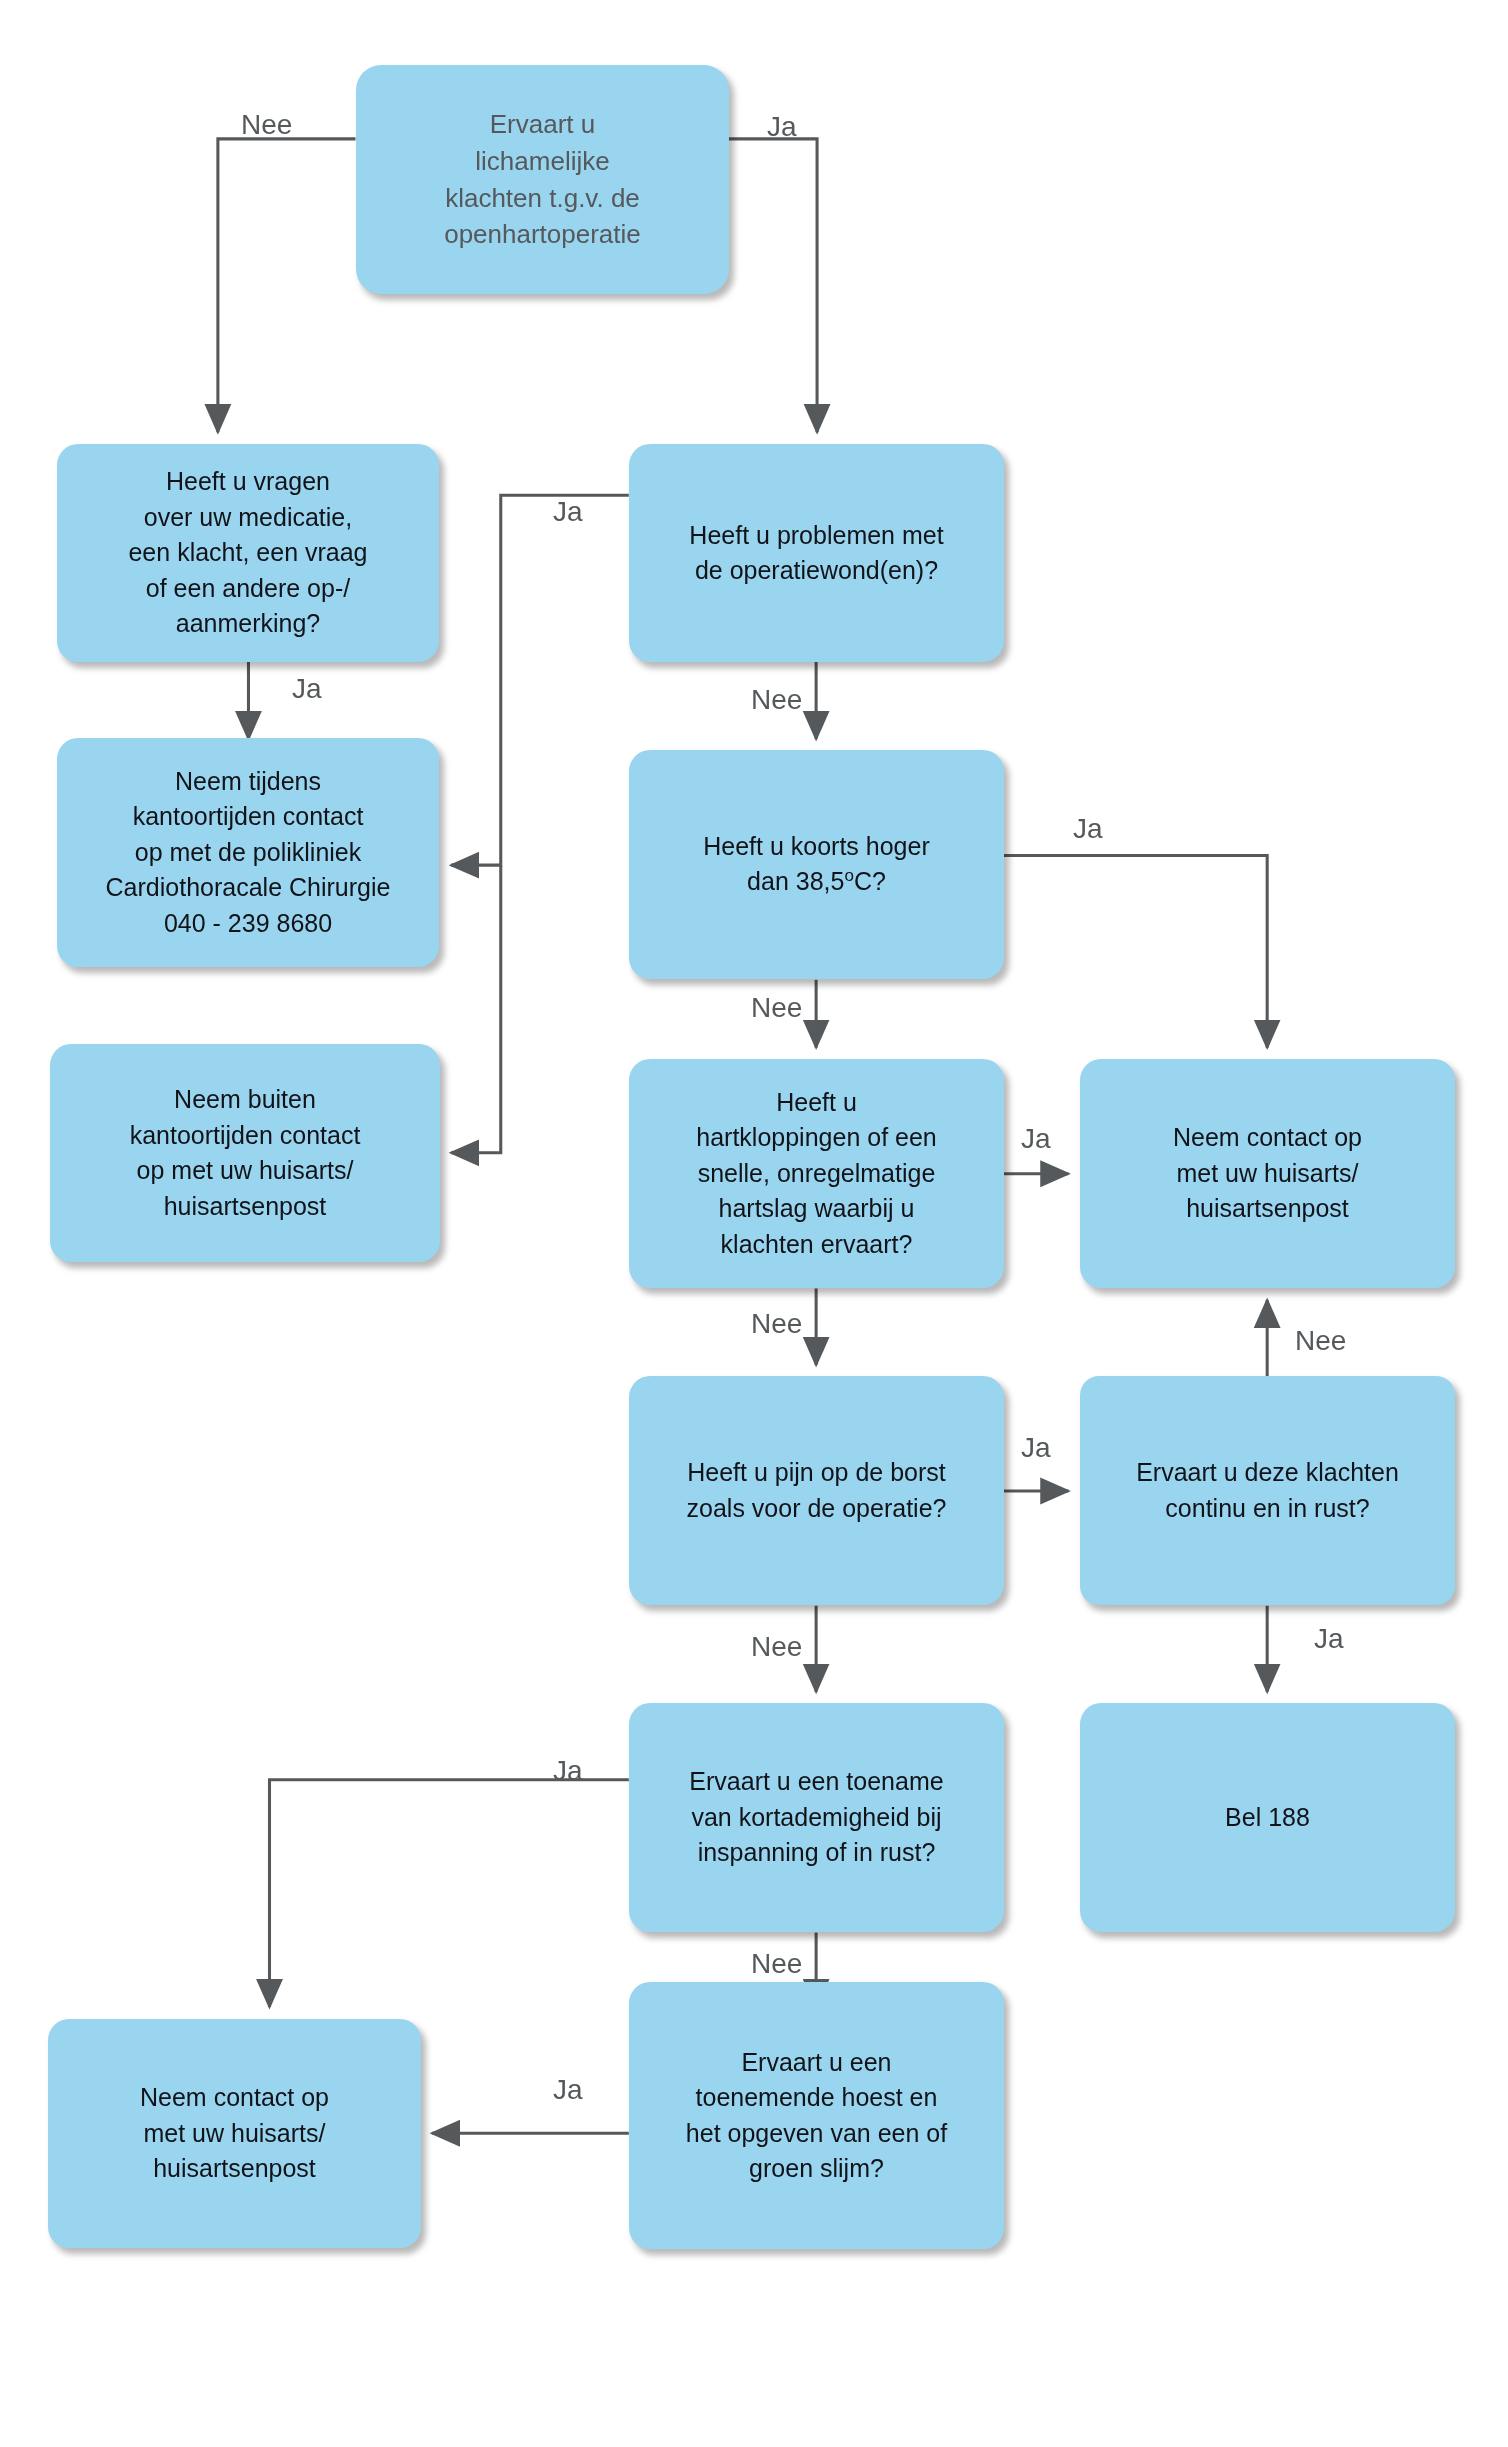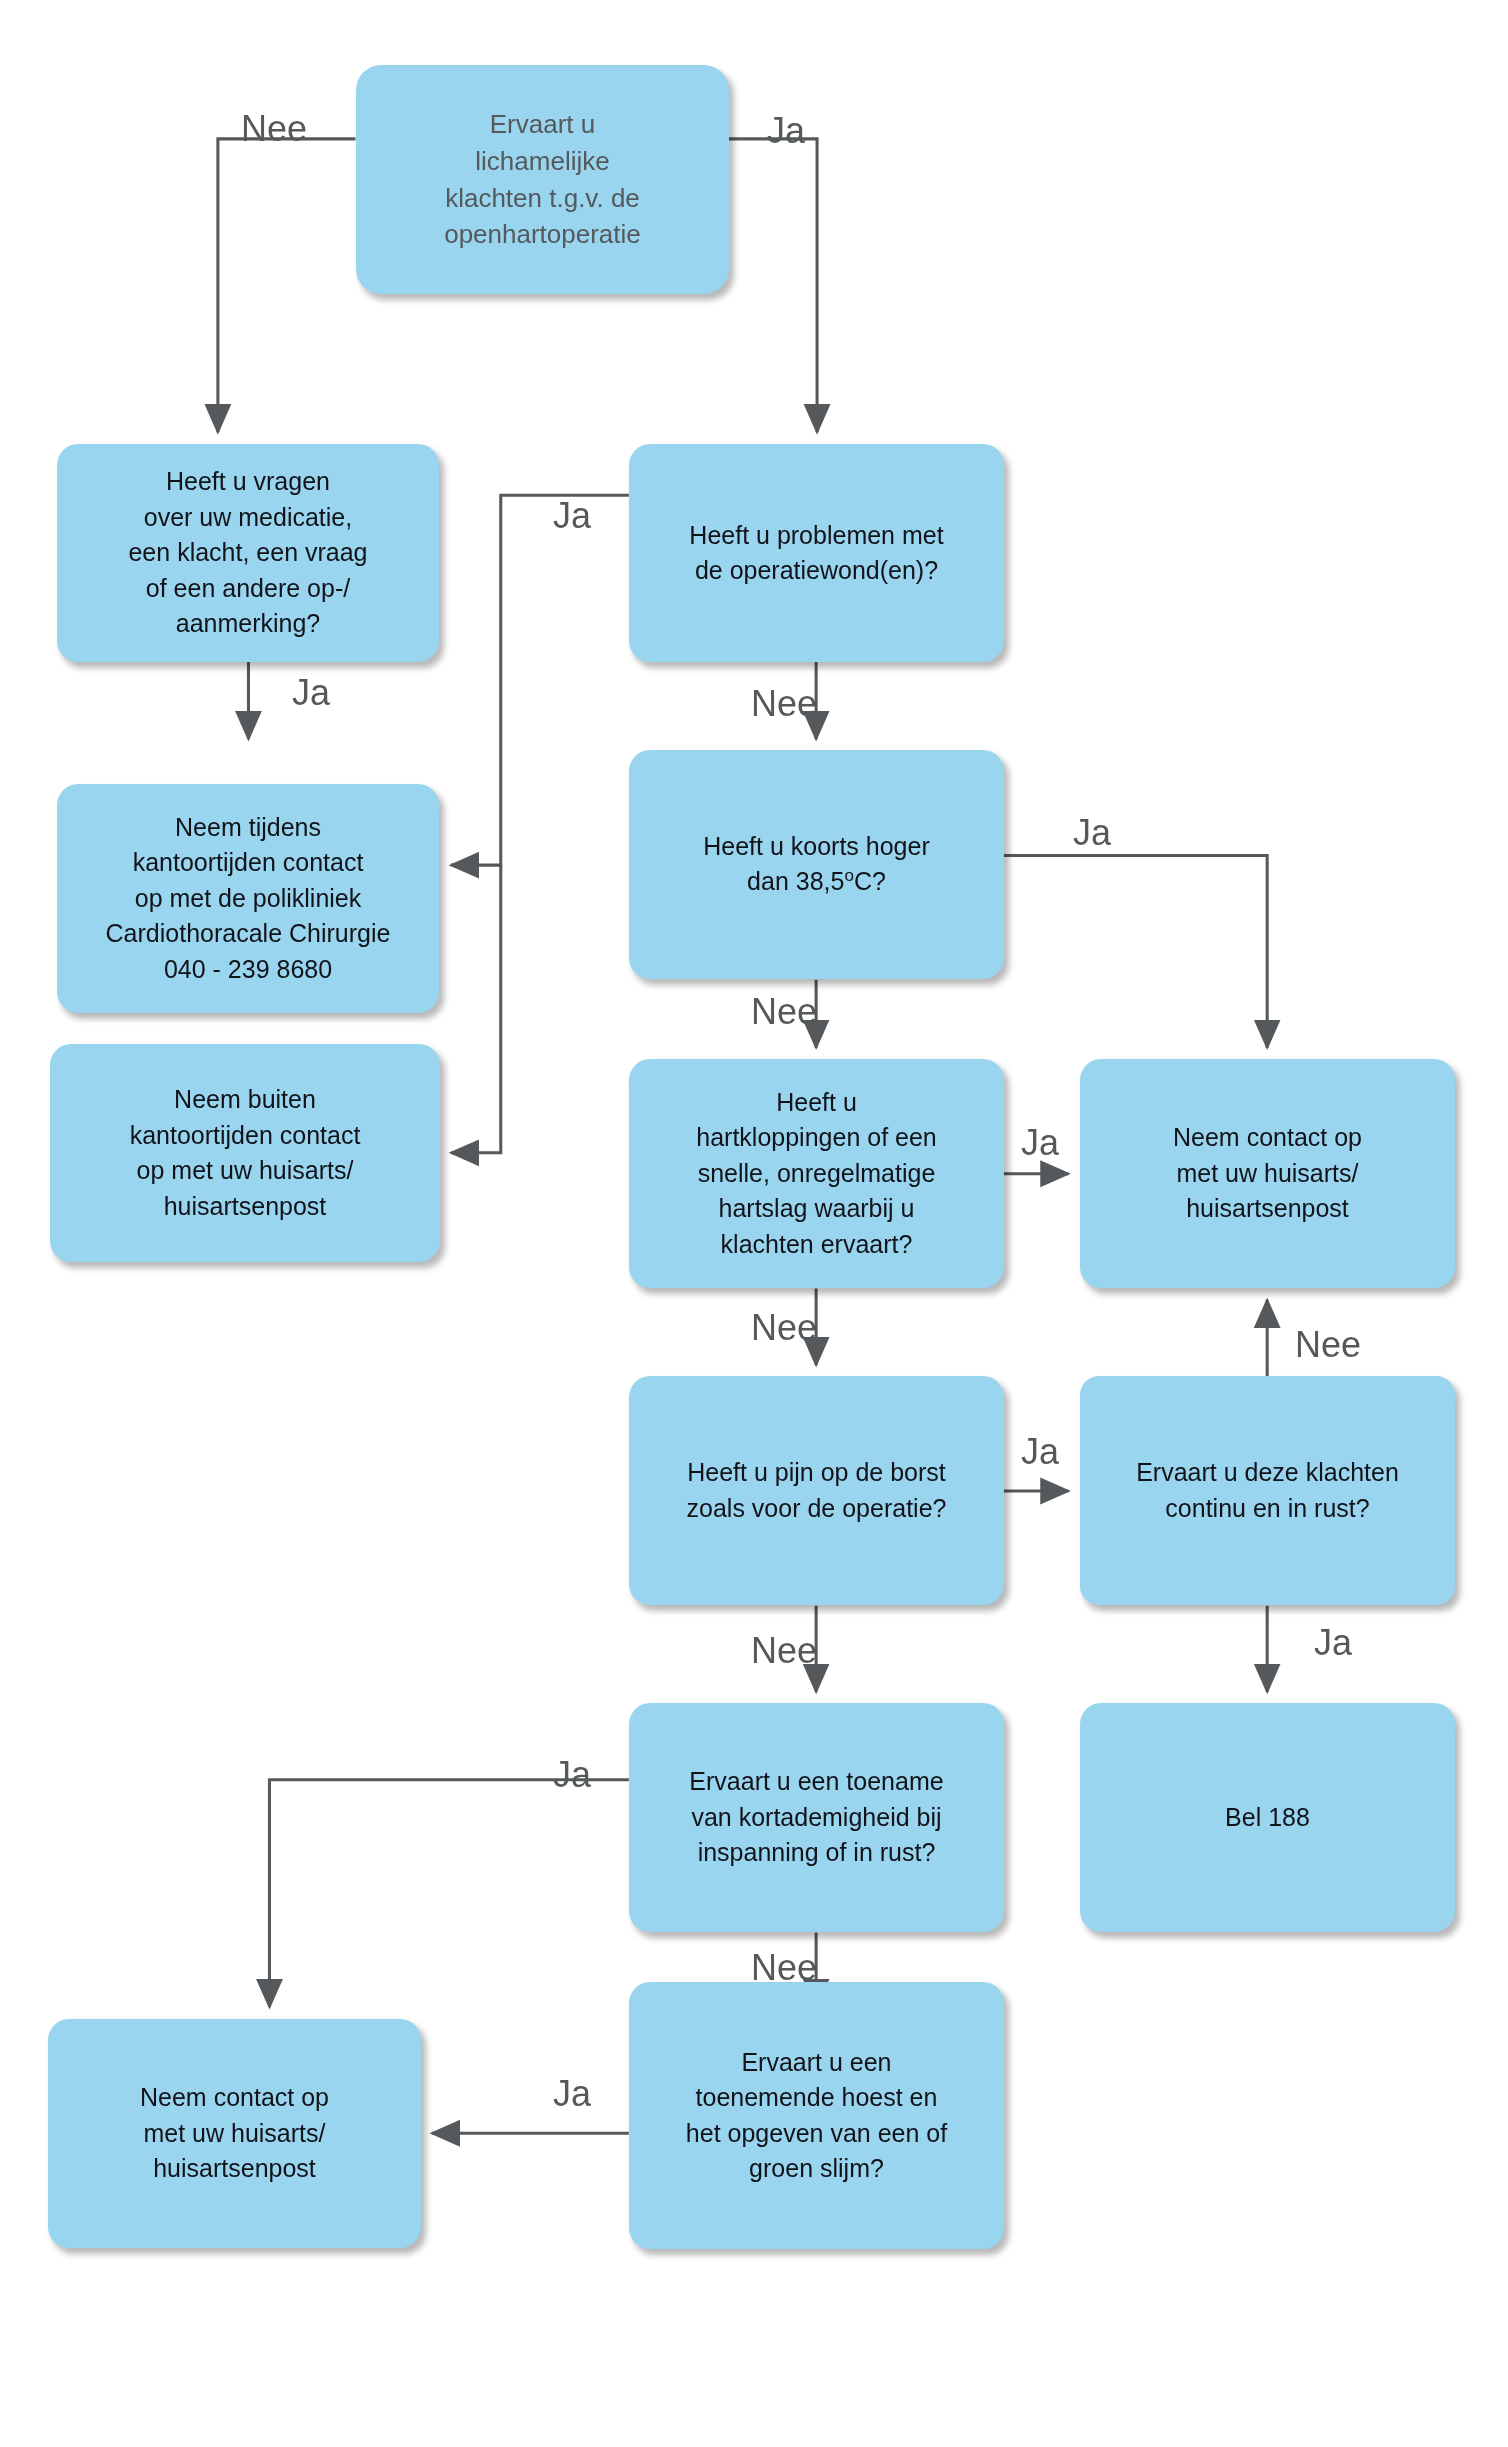--- a/index.html
+++ b/index.html
@@ -45,21 +45,21 @@
   .node.root {
     color: #55595b;
     font-size: 26px;
     border-radius: 25px;
     text-align: center;
   }
   .edge-label {
     position: absolute;
     color: #55595b;
     font-family: "Liberation Sans", sans-serif;
-    font-size: 36px;
+    font-size: 28px;
     line-height: 1;
     white-space: nowrap;
   }
   .sup {
     vertical-align: super;
     font-size: 0.68em;
   }
 </style>
 </head>
 <body>
@@ -117,21 +117,21 @@
 
   <div class="node" style="left:629px;top:444px;width:375px;height:218px;">Heeft u problemen met
 de operatiewond(en)?</div>
 
   <div class="node" style="left:57px;top:444px;width:382px;height:218px;">Heeft u vragen
 over uw medicatie,
 een klacht, een vraag
 of een andere op-/
 aanmerking?</div>
 
-  <div class="node" style="left:57px;top:784px;width:382px;height:229px;">Neem tijdens
+  <div class="node" style="left:57px;top:738px;width:382px;height:229px;">Neem tijdens
 kantoortijden contact
 op met de polikliniek
 Cardiothoracale Chirurgie
 040 - 239 8680</div>
 
   <div class="node" style="left:629px;top:750px;width:375px;height:229px;justify-content:center;">
     <span><span>Heeft u koorts hoger
 dan 38,5</span><span class="sup">o</span><span>C?</span></span>
   </div>
 

